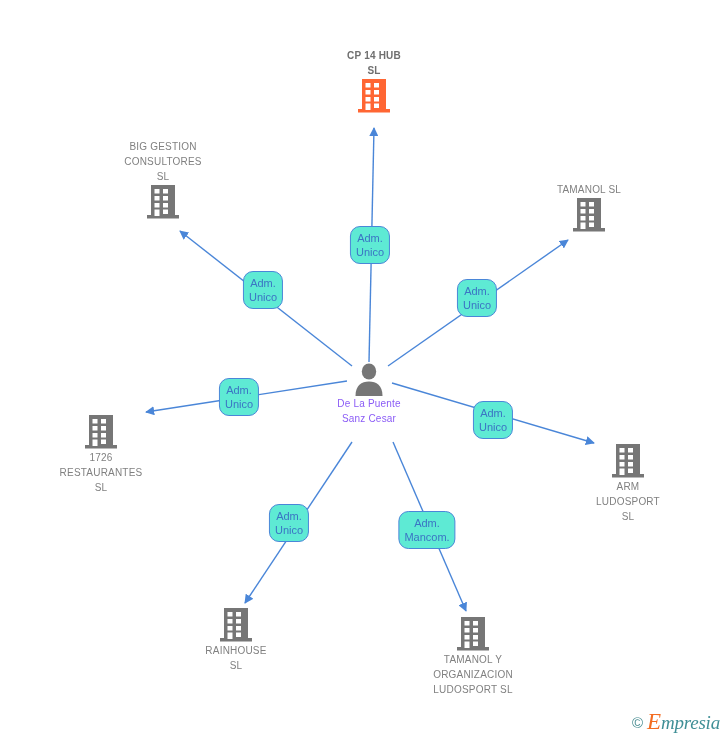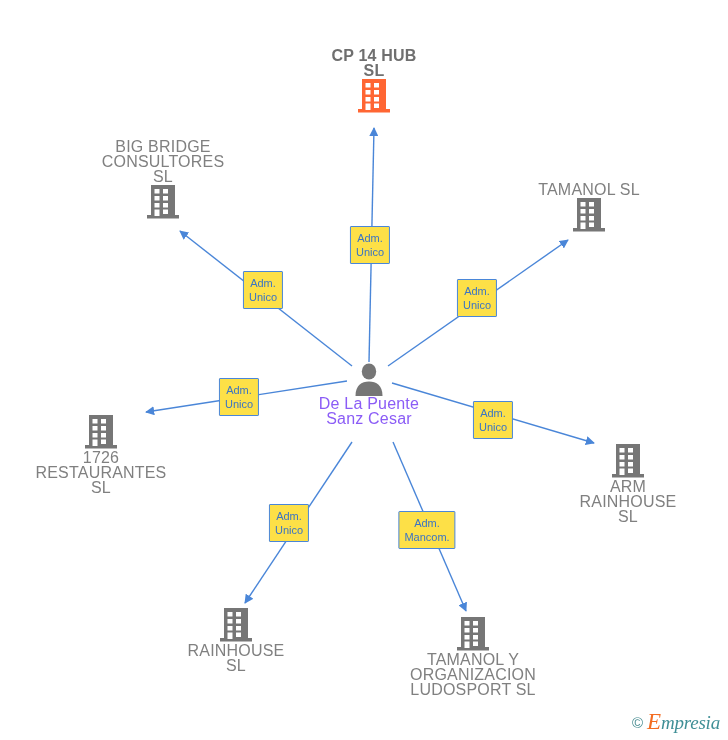--- a/index.html
+++ b/index.html
@@ -28,44 +28,44 @@
 
   
   .node {
     position: absolute;
     width: 150px;
     margin-left: -75px;
     text-align: center;
     line-height: 15px;
   }
   .node-label {
-    font-size: 16px;
+    font-size: 10px;
     color: #808080;
     letter-spacing: 0.2px;
     white-space: pre-line;
   }
   .node-label.bold {
     font-weight: bold;
     color: #6f6f6f;
   }
   .node-label.person {
     color: #8b5cf6;
   }
   .icon-wrap {
     display: block;
     line-height: 0;
   }
 
   
   .badge {
     position: absolute;
     box-sizing: border-box;
-    background: #fde047;
+    background: #5eead4;
     border: 1px solid #4a86d8;
-    border-radius: 1px;
+    border-radius: 10px;
     color: #3b74c4;
     font-size: 11px;
     line-height: 14px;
     text-align: center;
     padding: 4px 5px 4px 5px;
     white-space: pre-line;
     transform: translate(-50%, -50%);
   }
 
   
@@ -129,21 +129,21 @@
             <rect x="17" y="5" width="5" height="4.5" fill="#ffffff"></rect>
             <rect x="8.5" y="12" width="5" height="4.5" fill="#ffffff"></rect>
             <rect x="17" y="12" width="5" height="4.5" fill="#ffffff"></rect>
             <rect x="8.5" y="19" width="5" height="4.5" fill="#ffffff"></rect>
             <rect x="17" y="19" width="5" height="4.5" fill="#ffffff"></rect>
             <rect x="8.5" y="25.5" width="5" height="6.5" fill="#ffffff"></rect>
             <rect x="17" y="25.5" width="5" height="4.5" fill="#ffffff"></rect>
           </svg></span>
       </div>
       <div class="node" style="left: 163px; top: 139px;">
-        <div class="node-label">BIG BRIDGE
+        <div class="node-label">BIG GESTION
 CONSULTORES
 SL</div>
         <span class="icon-wrap"><svg width="34" height="36" viewBox="0 0 34 36" xmlns="http://www.w3.org/2000/svg">
             <rect x="5" y="1" width="24" height="31" fill="#767676"></rect>
             <rect x="1" y="31" width="32" height="3.5" fill="#767676"></rect>
             <rect x="8.5" y="5" width="5" height="4.5" fill="#ffffff"></rect>
             <rect x="17" y="5" width="5" height="4.5" fill="#ffffff"></rect>
             <rect x="8.5" y="12" width="5" height="4.5" fill="#ffffff"></rect>
             <rect x="17" y="12" width="5" height="4.5" fill="#ffffff"></rect>
             <rect x="8.5" y="19" width="5" height="4.5" fill="#ffffff"></rect>
@@ -191,21 +191,21 @@
             <rect x="8.5" y="5" width="5" height="4.5" fill="#ffffff"></rect>
             <rect x="17" y="5" width="5" height="4.5" fill="#ffffff"></rect>
             <rect x="8.5" y="12" width="5" height="4.5" fill="#ffffff"></rect>
             <rect x="17" y="12" width="5" height="4.5" fill="#ffffff"></rect>
             <rect x="8.5" y="19" width="5" height="4.5" fill="#ffffff"></rect>
             <rect x="17" y="19" width="5" height="4.5" fill="#ffffff"></rect>
             <rect x="8.5" y="25.5" width="5" height="6.5" fill="#ffffff"></rect>
             <rect x="17" y="25.5" width="5" height="4.5" fill="#ffffff"></rect>
           </svg></span>
         <div class="node-label">ARM
-RAINHOUSE
+LUDOSPORT
 SL</div>
       </div>
       <div class="node" style="left: 236px; top: 607px;">
         <span class="icon-wrap"><svg width="34" height="36" viewBox="0 0 34 36" xmlns="http://www.w3.org/2000/svg">
             <rect x="5" y="1" width="24" height="31" fill="#767676"></rect>
             <rect x="1" y="31" width="32" height="3.5" fill="#767676"></rect>
             <rect x="8.5" y="5" width="5" height="4.5" fill="#ffffff"></rect>
             <rect x="17" y="5" width="5" height="4.5" fill="#ffffff"></rect>
             <rect x="8.5" y="12" width="5" height="4.5" fill="#ffffff"></rect>
             <rect x="17" y="12" width="5" height="4.5" fill="#ffffff"></rect>

